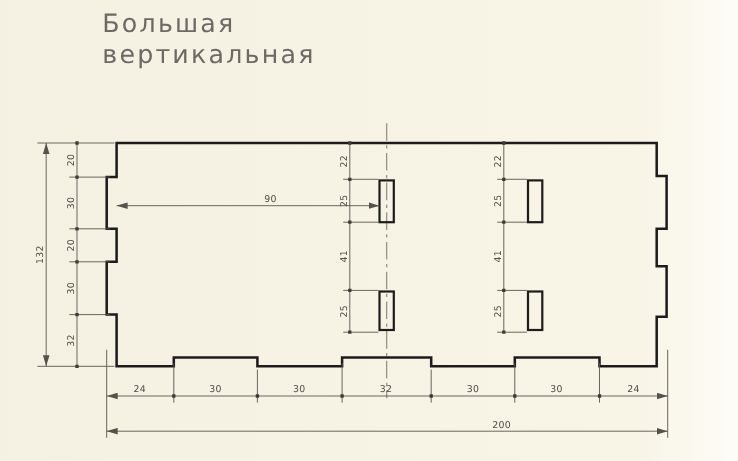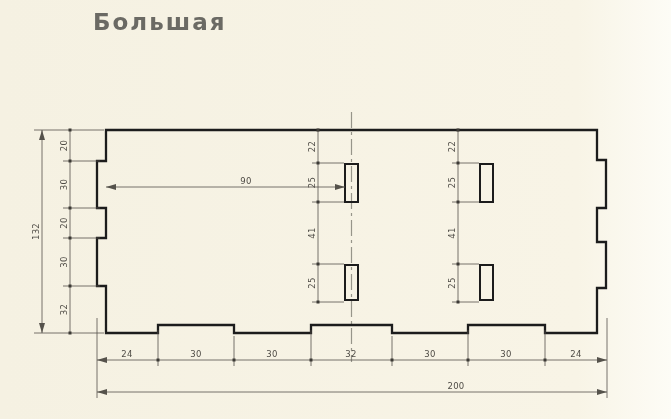--- a/index.html
+++ b/index.html
@@ -2,38 +2,39 @@
 <html><head>
 <meta charset="utf-8">
 <style>
   html,body{margin:0;padding:0;}
   body{width:671px;height:419px;overflow:hidden;
        font-family:"DejaVu Sans",sans-serif;}
   .page{position:relative;width:671px;height:419px;
         background:linear-gradient(90deg,#f5f1e2 0%,#f8f4e6 86%,#fdfcf6 100%);}
   .title{position:absolute;left:93px;top:8px;
          font-family:"DejaVu Sans",sans-serif;
-         font-size:23px;line-height:28px;font-weight:700;
+         font-size:23px;line-height:28px;font-weight:400;
          letter-spacing:2px;color:#6b6a64;}
   svg{position:absolute;left:0;top:0;}
   svg text{font-family:"DejaVu Sans",sans-serif;font-size:8.5px;
            fill:#4f4c46;letter-spacing:.3px;}
   .dim{stroke:#55524b;stroke-width:.8;fill:none;}
   .tick{fill:#3c3a35;}
   .outline{stroke:#1c1c1c;stroke-width:2.3;fill:none;}
   .slot{stroke:#1c1c1c;stroke-width:2;fill:none;}
   .cline{stroke:#97958a;stroke-width:1.2;stroke-dasharray:16 4 3 4;fill:none;}
 </style>
 </head>
 <body>
 
 <div class="page">
 
   <div class="title">
     <div>Большая</div>
+    <div>вертикальная</div>
   </div>
 
   <svg width="671" height="419" viewBox="0 0 671 419">
     <defs>
       <marker id="ae" markerWidth="11" markerHeight="8" refX="10" refY="3" orient="auto" markerUnits="userSpaceOnUse">
         <path d="M0,0L10,3L0,6Z" fill="#55524b"></path>
       </marker>
       <marker id="as" markerWidth="11" markerHeight="8" refX="0" refY="3" orient="auto" markerUnits="userSpaceOnUse">
         <path d="M10,0L0,3L10,6Z" fill="#55524b"></path>
       </marker>

